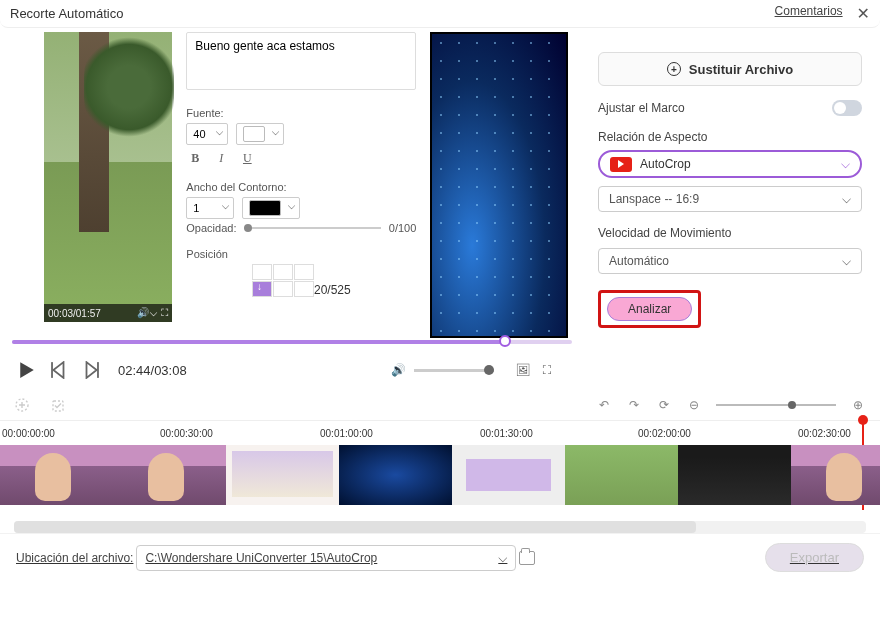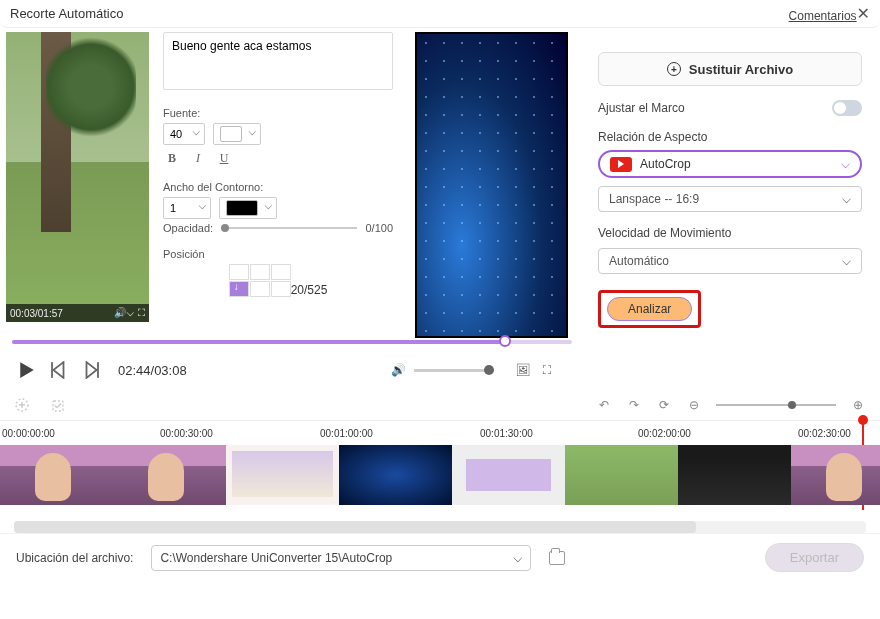--- a/index.html
+++ b/index.html
@@ -1,31 +1,32 @@
 <!DOCTYPE html>
 <html><head>
 <meta charset="utf-8">
 <style>
 * { box-sizing: border-box; margin: 0; padding: 0; font-family: "Segoe UI", Arial, sans-serif; }
 body { width: 880px; height: 619px; background: #fff; font-size: 12px; color: #333; overflow: hidden; }
 
 .titlebar { height: 28px; display: flex; align-items: center; justify-content: space-between; padding: 0 10px; border-bottom: 1px solid #eee; border-radius: 8px; }
 .titlebar .title { font-size: 13px; }
-.titlebar .right { display: flex; align-items: flex-end; }
+.titlebar .right { display: flex; align-items: flex-start; gap: 14px; }
 .titlebar .comments { text-decoration: underline; color: #444; cursor: pointer; }
 .titlebar .close { font-size: 16px; cursor: pointer; color: #555; }
 
 .main { display: flex; height: 362px; }
 .preview-col { width: 580px; padding: 4px 12px 0 6px; }
 .side-col { width: 300px; padding: 6px 18px; }
 
 .preview-wrap { display: flex; gap: 8px; height: 300px; }
 .vid-left {
   width: 143px; height: 290px; position: relative;
   background: linear-gradient(#94b175, #a8c08f 45%, #7a9b55 45%, #8bb060);
+  margin-left: 38px;
 }
 .vid-left::before { content:""; position:absolute; left:35px; top:0; width:30px; height:200px; background: linear-gradient(#6b5a45,#4e4030); }
 .vid-left::after  { content:""; position:absolute; left:40px; top:0; width:90px; height:110px; background: radial-gradient(circle, #4a6b3a 30%, #3a5a2b 60%, transparent 70%); border-radius:40%; }
 .vid-left .mini-bar { position:absolute; bottom:0; left:0; right:0; height:18px; background: rgba(10,10,10,.7); display:flex; align-items:center; justify-content:space-between; padding:0 4px; color:#eee; font-size:10px; }
 .vid-left .mini-bar .icons { display:flex; gap:4px; align-items:center; }
 
 .text-panel { flex:1; padding: 0 6px; }
 .text-input { width: 230px; height: 58px; border: 1px solid #ddd; border-radius: 2px; padding: 6px 8px; font-size: 12px; resize: none; font-family: inherit; }
 .label-row { font-size: 11px; color: #555; margin-top: 14px; }
 .ctrl-row { display: flex; gap: 8px; margin-top: 4px; align-items: center; }
@@ -68,21 +69,21 @@
 .side-label { font-size:12px; color:#444; margin-top: 14px; }
 .toggle { width:30px; height:16px; background:#d0d6df; border-radius:10px; position:relative; }
 .toggle::after { content:""; width:12px; height:12px; background:#fff; border-radius:50%; position:absolute; top:2px; left:2px; }
 .row-flex { display:flex; align-items:center; justify-content:space-between; }
 .side-select-purple { width:100%; height:28px; border:2px solid #9c5bd8; border-radius:14px; display:flex; align-items:center; padding:0 10px; gap:8px; margin-top:6px; cursor:pointer; }
 .side-select-purple .yt { width:22px; height:15px; background:#e62117; border-radius:3px; position:relative; }
 .side-select-purple .yt::after { content:""; position:absolute; left:8px; top:3px; border-left:6px solid #fff; border-top:4px solid transparent; border-bottom:4px solid transparent; }
 .side-select-purple .chev { margin-left:auto; color:#9c5bd8; }
 .side-select { width:100%; height:26px; border:1px solid #ccc; border-radius:4px; display:flex; align-items:center; justify-content:space-between; padding:0 10px; margin-top:8px; cursor:pointer; font-size:12px; color:#555; }
 .analyze-wrap { border:3px solid #d11414; border-radius:4px; display:inline-block; padding: 4px 6px; margin-top: 16px; }
-.analyze-btn { background:#fdba74; border:1px solid #a87edb; border-radius:14px; padding:4px 20px; font-size:12px; color:#333; cursor:pointer; }
+.analyze-btn { background:#f9a8d4; border:1px solid #a87edb; border-radius:14px; padding:4px 20px; font-size:12px; color:#333; cursor:pointer; }
 
 
 .tool-row { height:30px; display:flex; align-items:center; padding:0 14px; }
 .tool-row .left { display:flex; gap:20px; }
 .tool-row .right { margin-left:auto; display:flex; gap:14px; align-items:center; }
 .ico-g { width:16px; height:16px; color:#bbb; cursor:pointer; display:flex; align-items:center; justify-content:center; }
 .ico-d { color:#888; }
 .zoom-track { width:120px; height:2px; background:#bbb; position:relative; }
 .zoom-track .knob { width:8px; height:8px; background:#666; border-radius:50%; position:absolute; top:-3px; left:60%; }
 
@@ -100,21 +101,21 @@
 .thumb.screen1::after { content:""; display:block; margin:6px; height:46px; background: linear-gradient(#d8c8e8, #f0e8d8); }
 .thumb.space { background: radial-gradient(#1a4aa0, #001030); }
 .thumb.screen2 { background:#eee; position:relative; }
 .thumb.screen2::after { content:""; position:absolute; inset:14px; background:#d0b8e8; }
 .thumb.park { background: linear-gradient(#8cb968, #7aa056); }
 .thumb.ui { background: linear-gradient(#1a1a1a 20%, #2a2a2a); }
 .hscroll { height:12px; margin: 6px 14px 0; background:#f1f1f1; border-radius:4px; position:relative; }
 .hscroll .bar { position:absolute; left:0; top:0; width:80%; height:100%; background:#e0e0e0; border-radius:4px; }
 
 
-.footer { height:48px; display:flex; align-items:center; padding: 16px 16px; gap: 18px; border-top:1px solid #f2f2f2; }
+.footer { height:48px; display:flex; align-items:center; padding: 16px 16px; gap: 3px; border-top:1px solid #f2f2f2;text-decoration:underline; }
 .footer-label { color:#444; }
 .path-sel { flex: 0 0 380px; height:26px; border:1px solid #ccc; border-radius:4px; display:flex; align-items:center; justify-content:space-between; padding:0 8px; font-size:12px; color:#444; }
 .folder-ico { width:16px; height:14px; border:1px solid #999; border-radius:2px; position:relative; cursor:pointer; }
 .folder-ico::before { content:""; position:absolute; top:-4px; left:1px; width:7px; height:4px; border:1px solid #999; border-bottom:none; border-radius:2px 2px 0 0; background:#fff; }
 .export-btn { margin-left:auto; background:#e6e0eb; color:#bbb; border:1px solid #ddd; border-radius:16px; padding: 6px 24px; font-size:13px; cursor: default; }
 
 svg { width:100%; height:100%; }
 </style>
 </head>
 <body>

